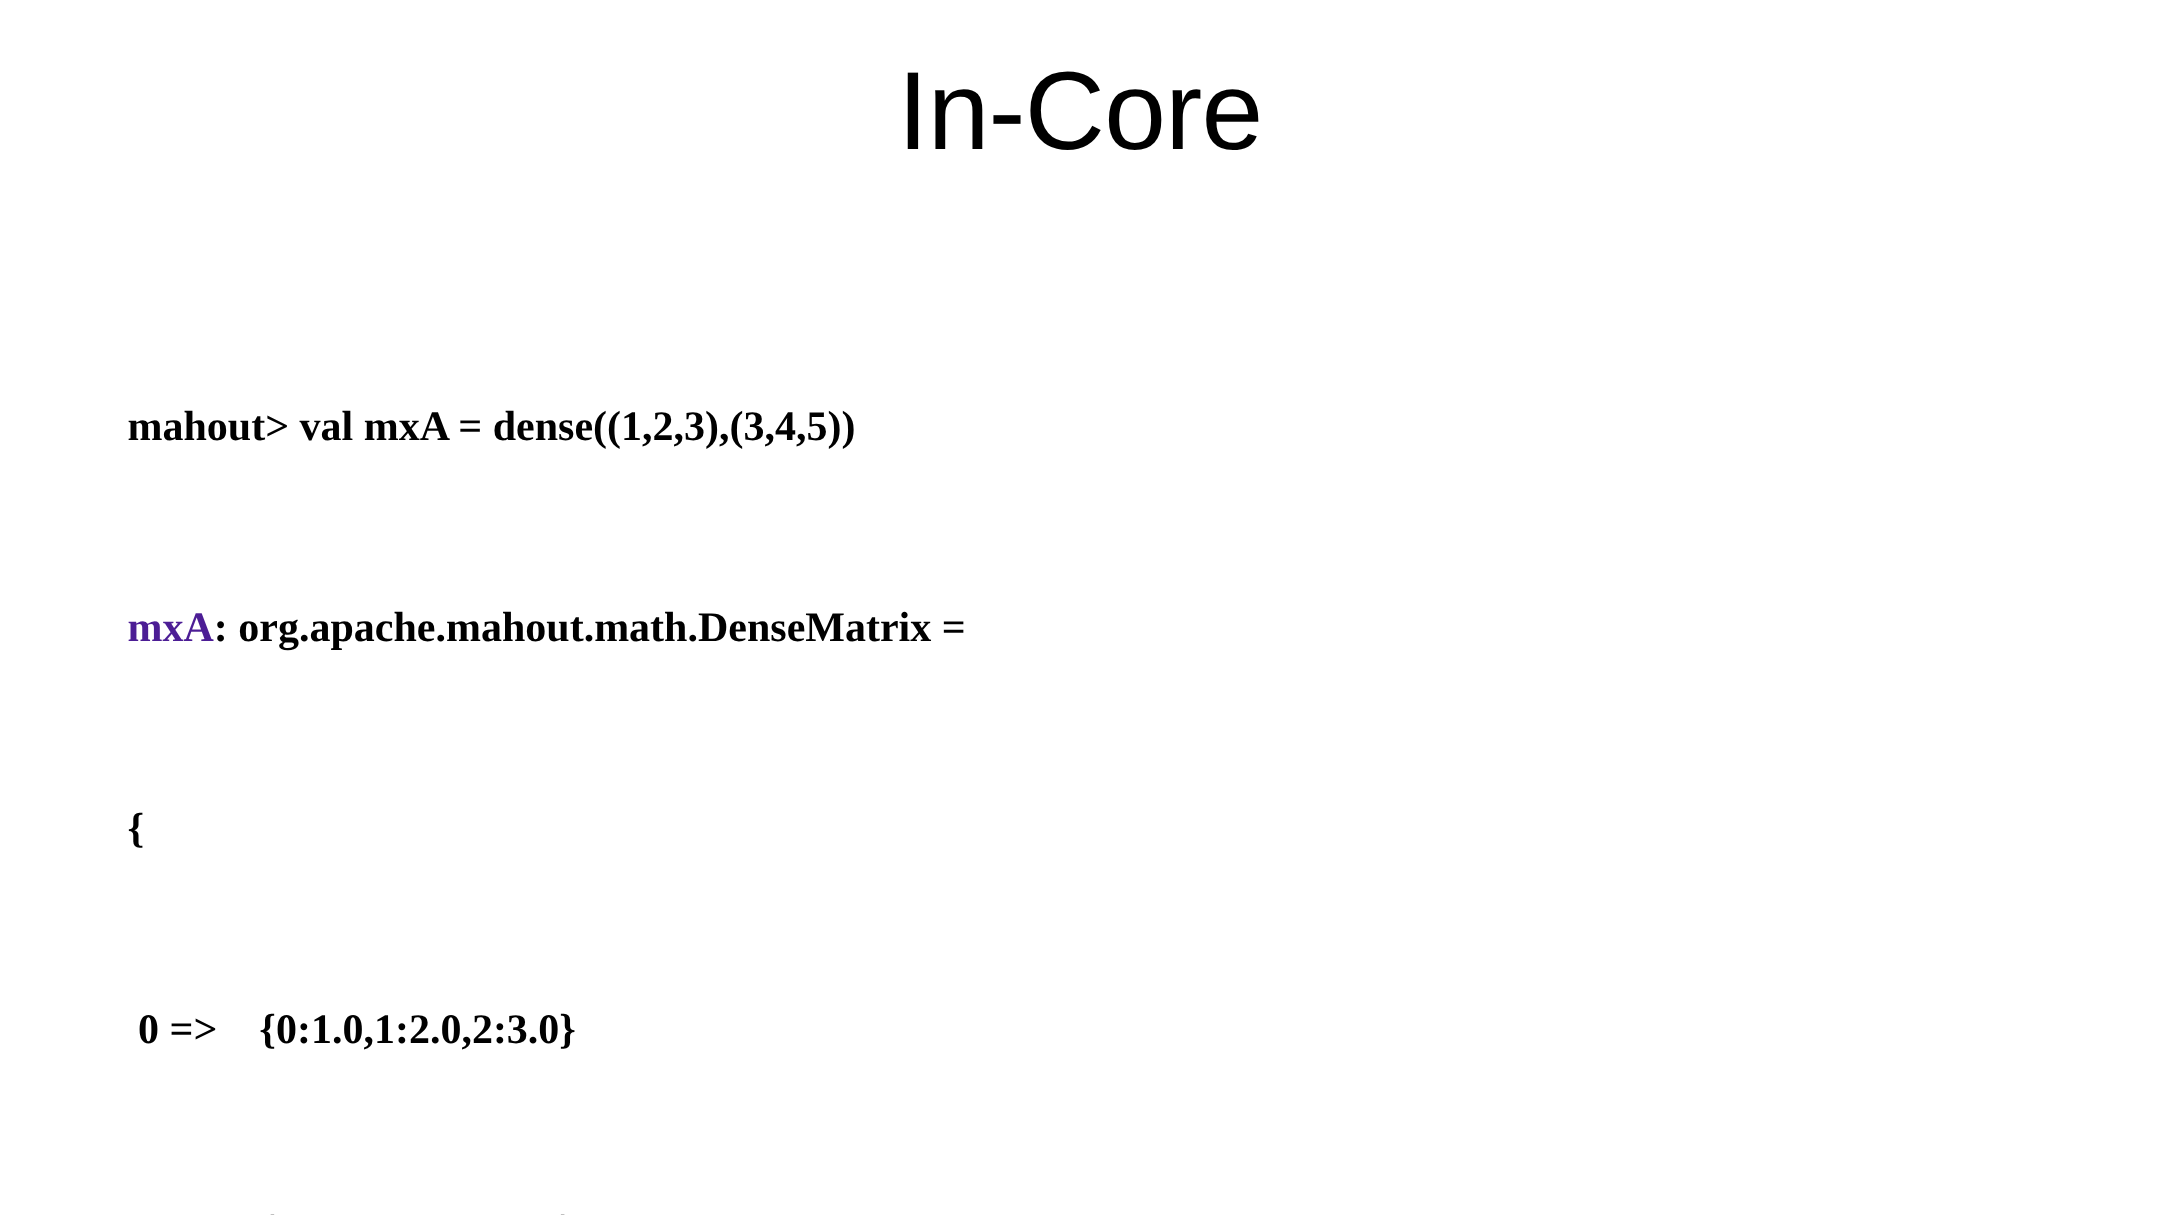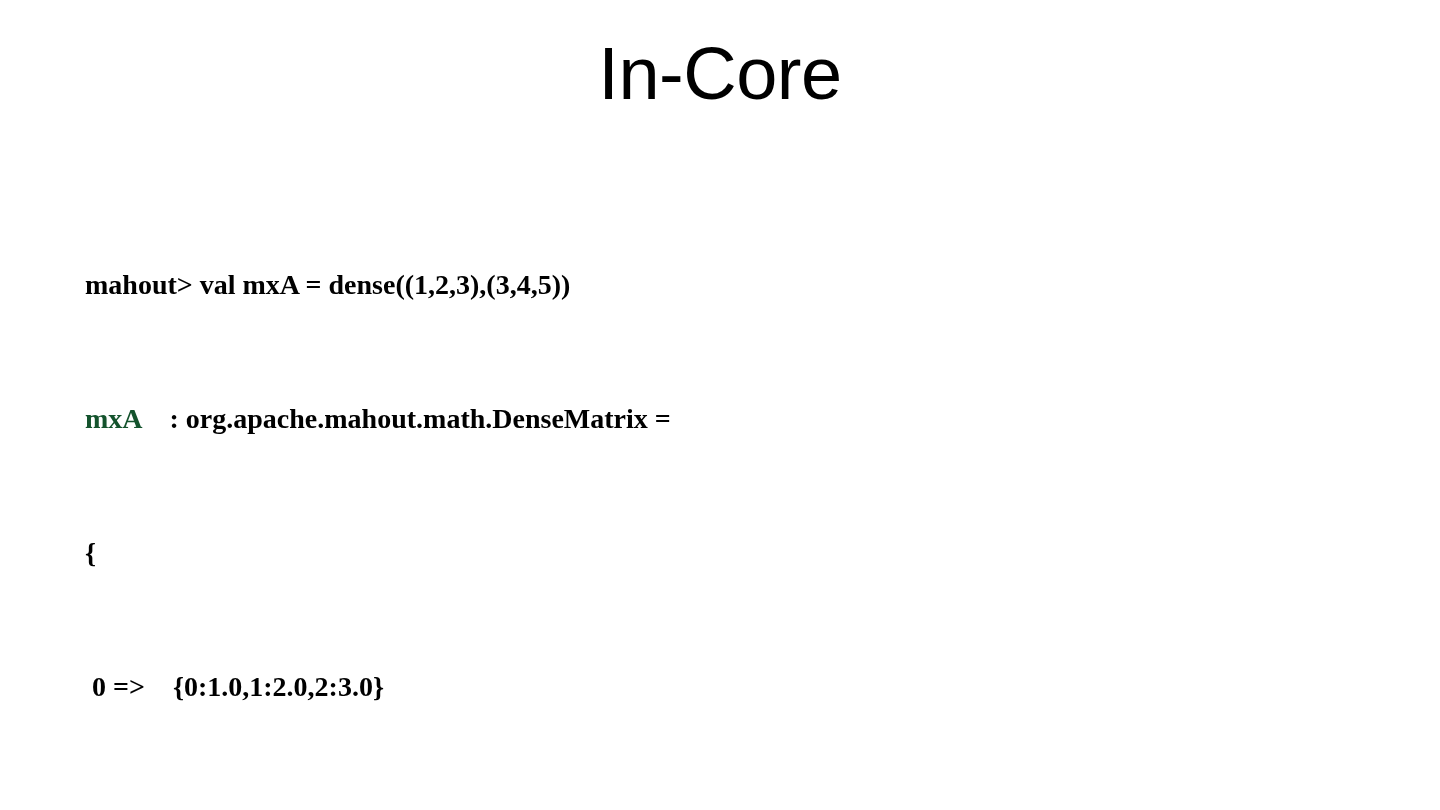--- a/index.html
+++ b/index.html
@@ -50,26 +50,25 @@
     white-space: pre;
   }
 
   .console-line {
     white-space: pre;
     min-height: 33.5px;
     font-family: Liberation Serif, serif;
   }
 
   .tok-var {
-    color: #14532d;
+    color: #4c1d95;
   }
 
   .tok-plain {
     color: #000000;
-    margin-left: 27px;
   }
 </style>
 </head>
 <body>
 
 <div class="slide">
 
   <div class="slide-title">In-Core</div>
 
   <div class="console-block">

